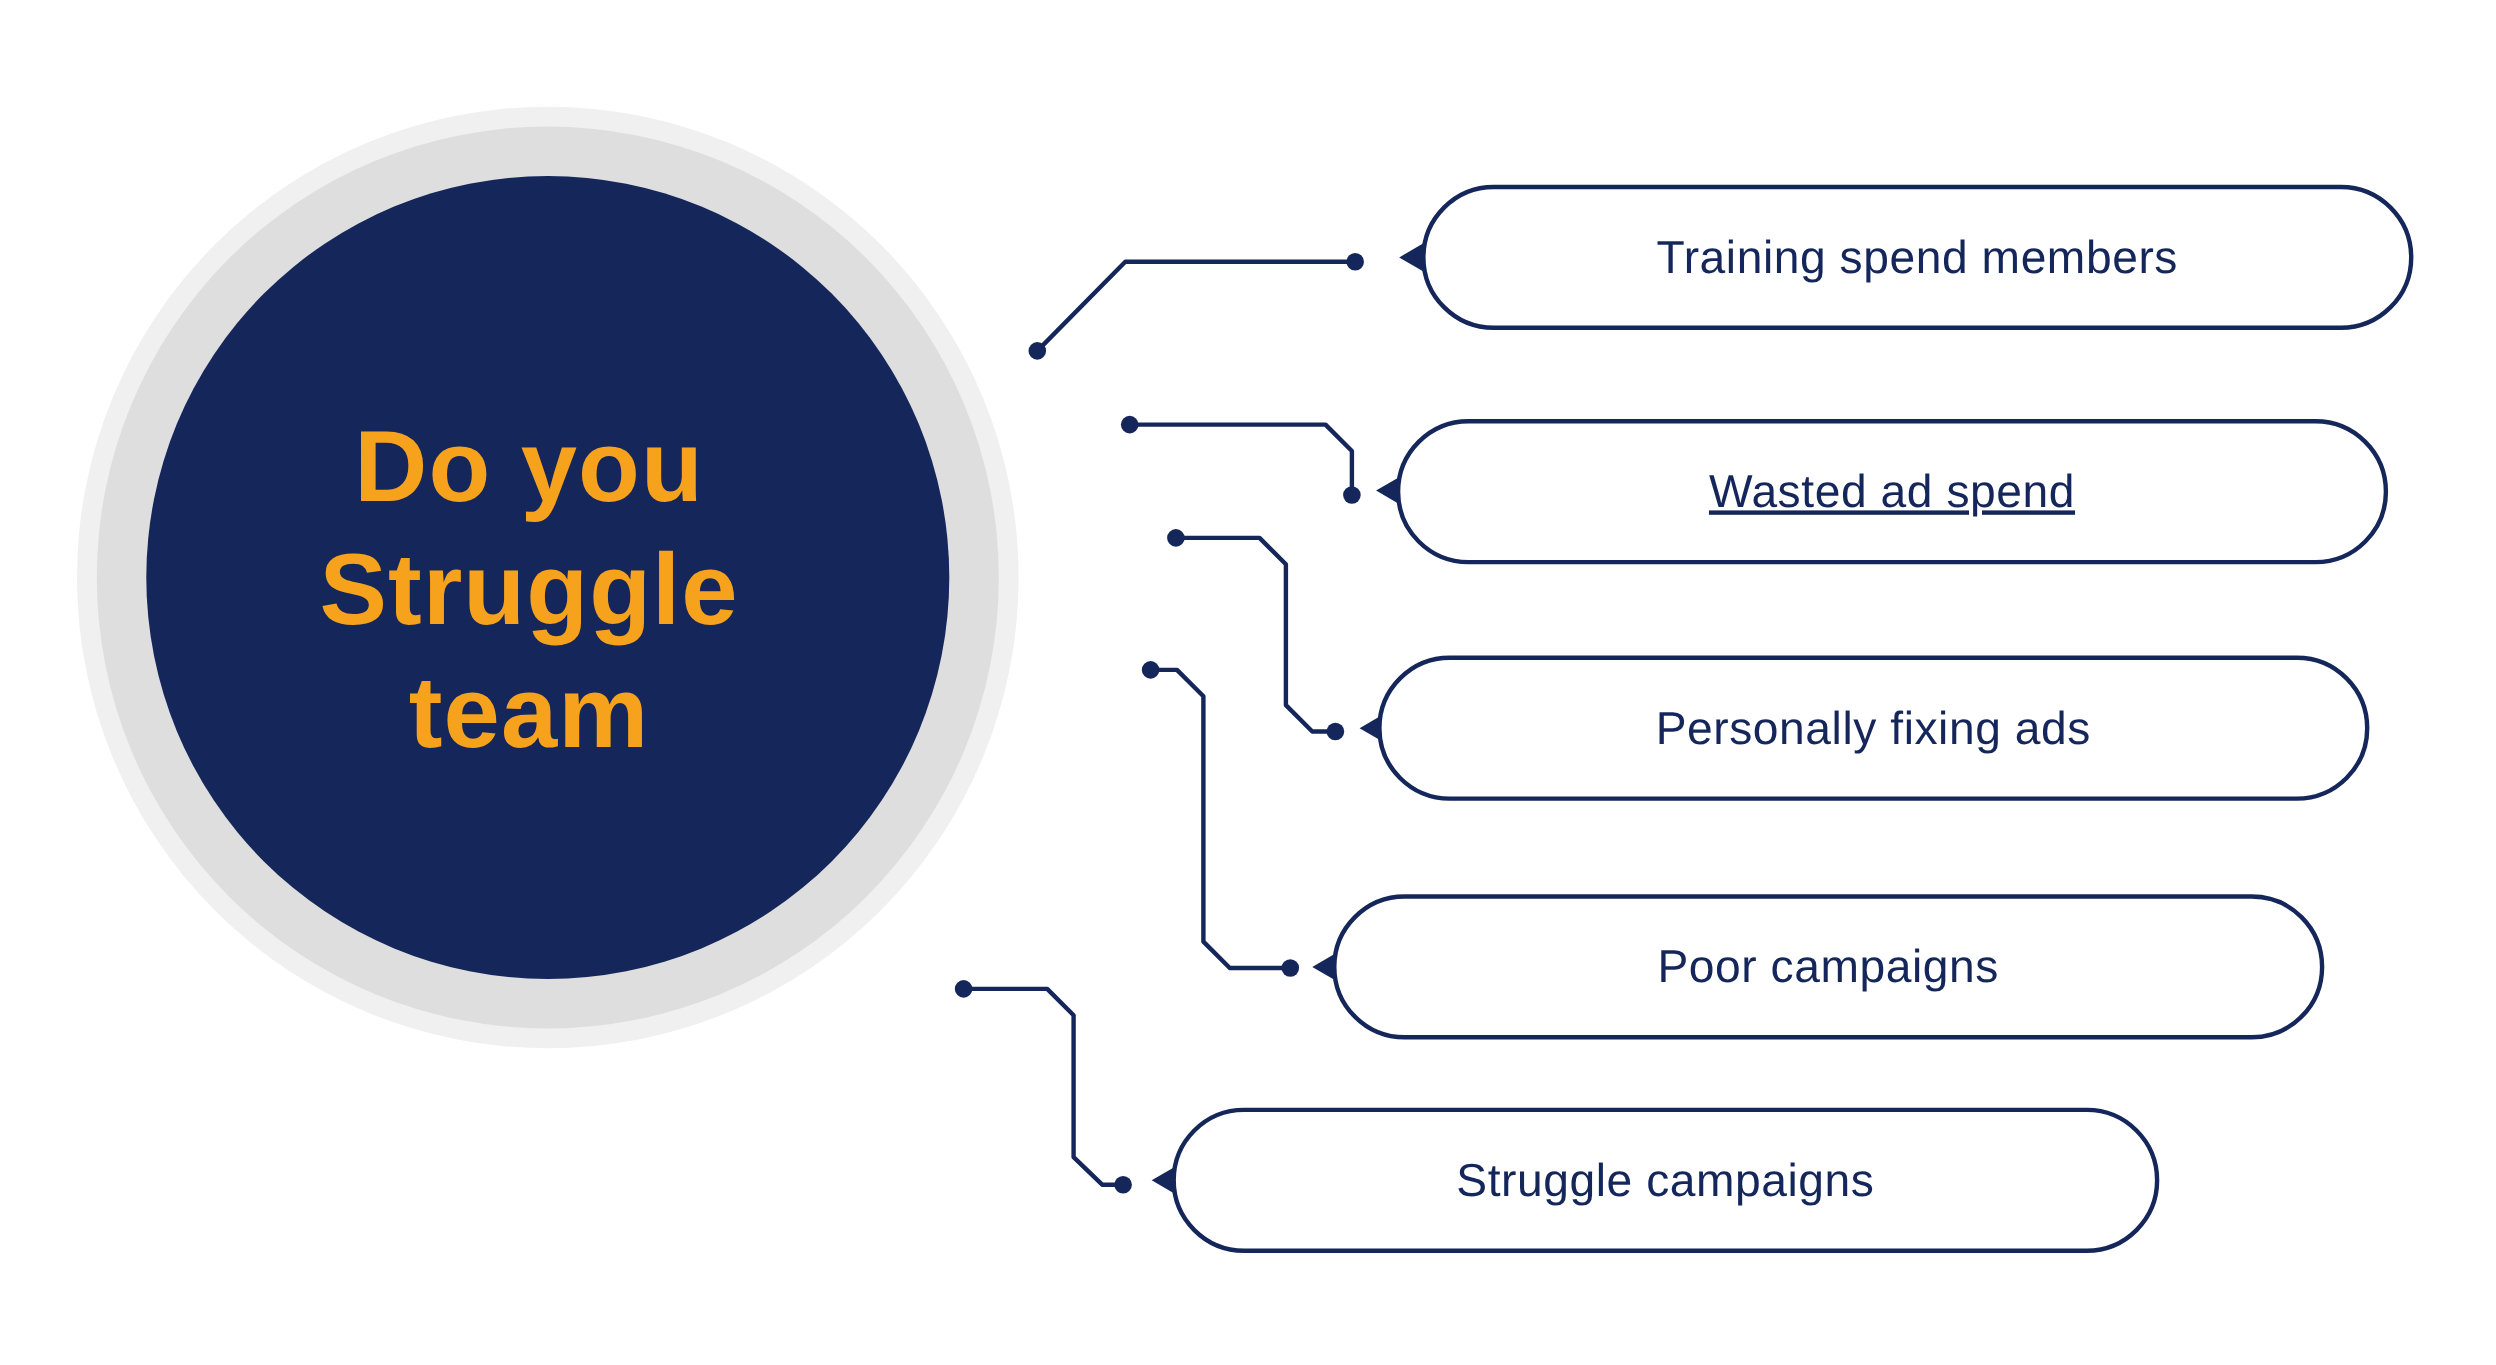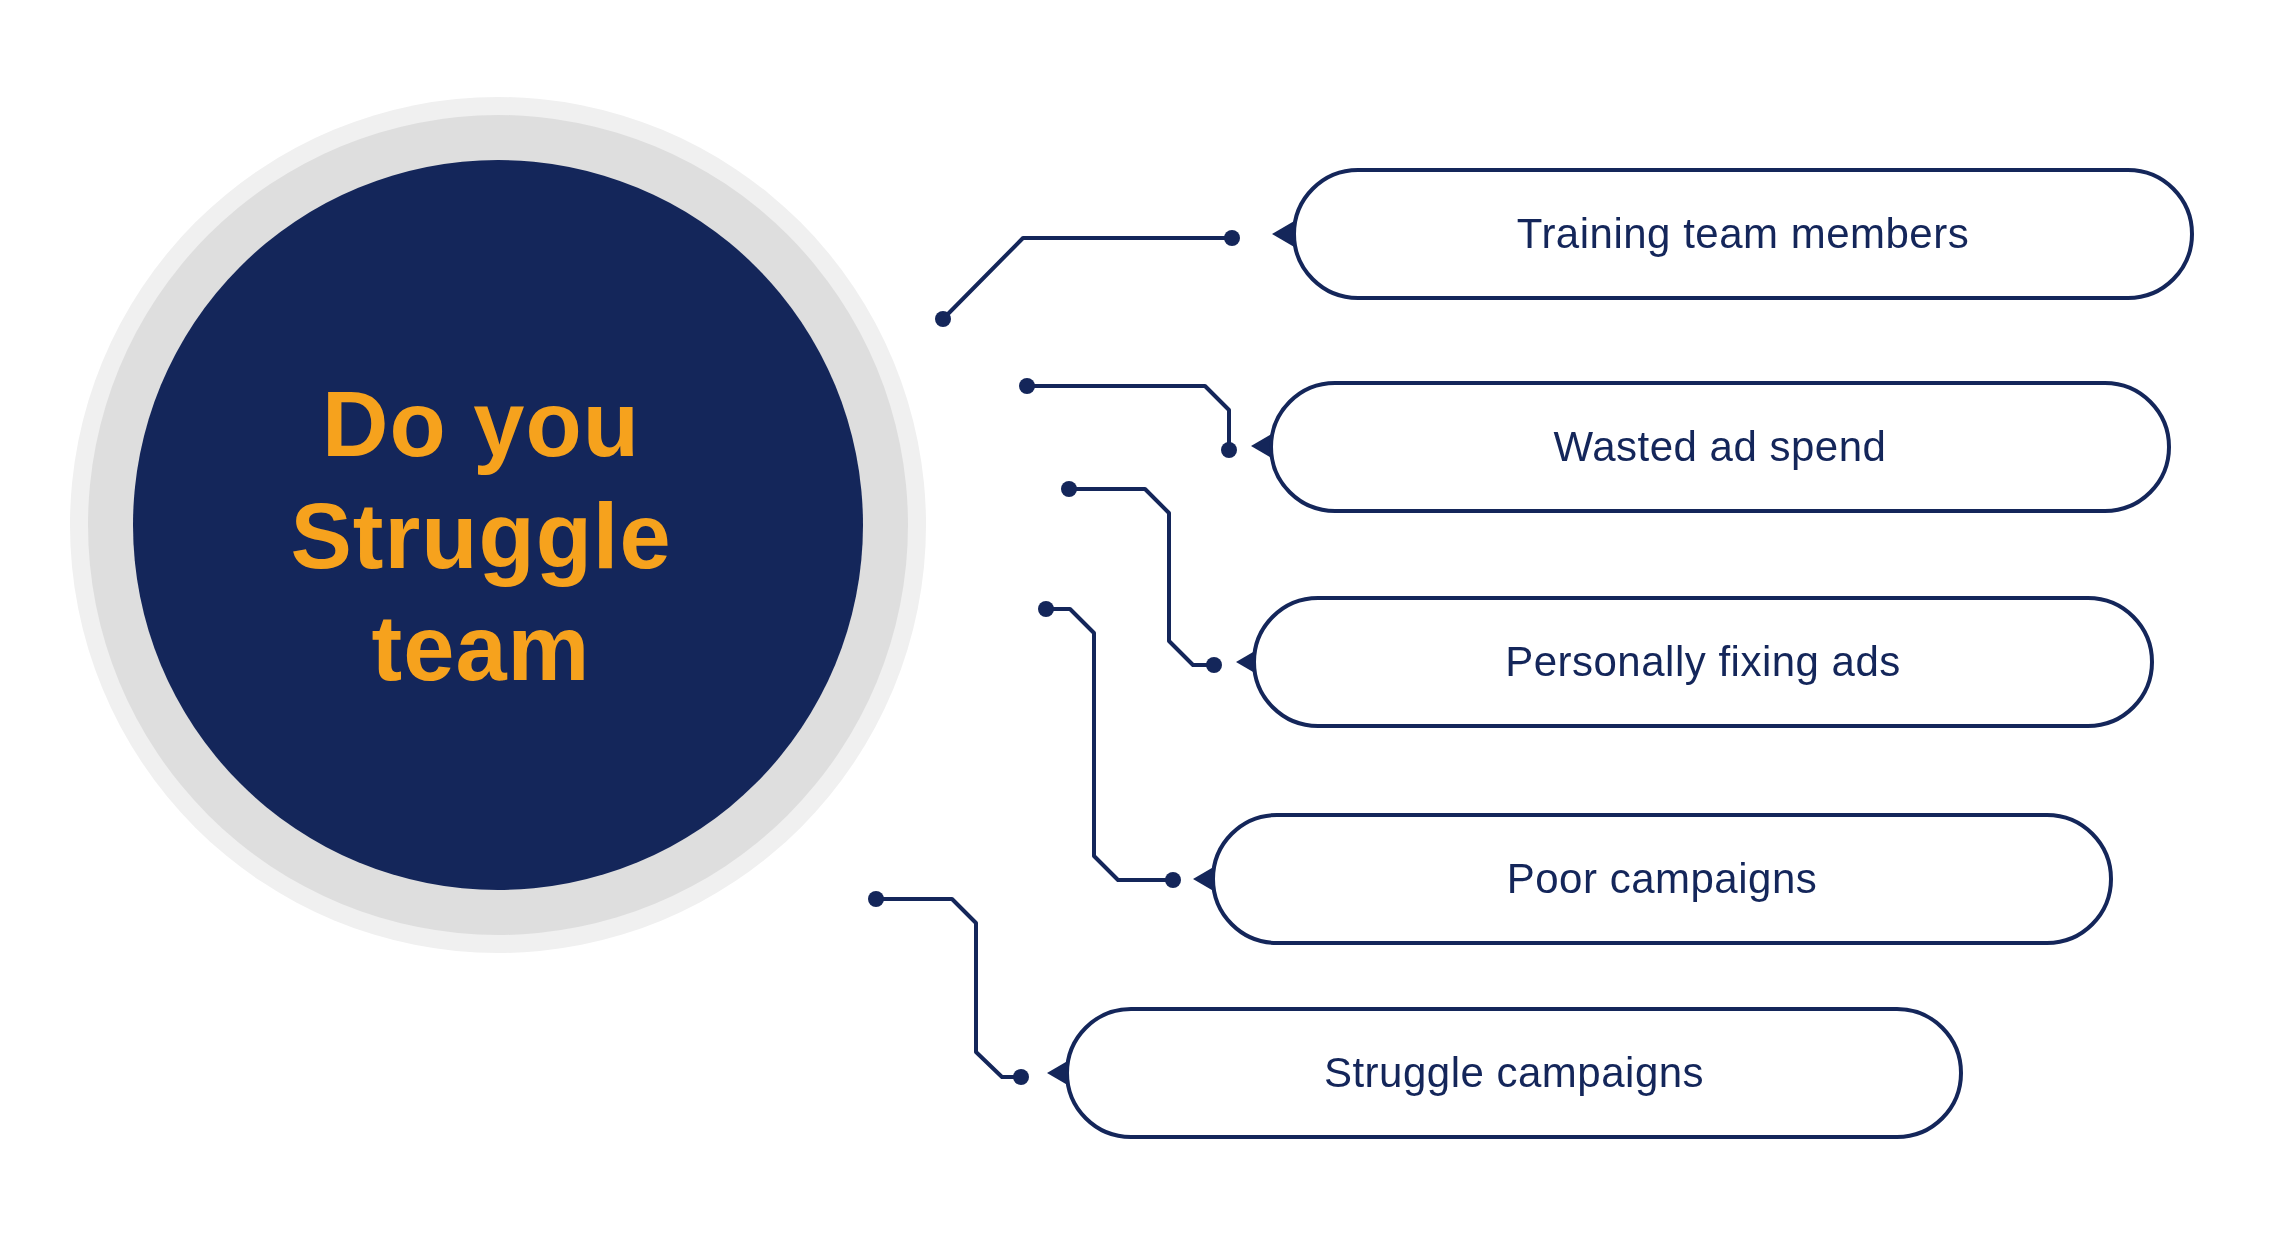--- a/index.html
+++ b/index.html
@@ -65,21 +65,21 @@
     background:var(--background);
     display:flex;
     align-items:center;
     justify-content:center;
     color:var(--navy);
     font-size:42px;
     letter-spacing:0.5px;
     white-space:nowrap;
   }
   .pill-1{left:1292px;top:168px;}
-  .pill-2{left:1269px;top:381px;}
+  .pill-2{left:1269px;top:381px;text-decoration:underline;}
   .pill-3{left:1252px;top:596px;justify-content:center;}
   .pill-4{left:1211px;top:813px;}
   .pill-5{left:1065px;top:1007px;width:898px;}
 </style>
 </head>
 <body>
 
 <div class="canvas">
 
   <svg class="layer" viewBox="0 0 2269 1241" xmlns="http://www.w3.org/2000/svg">
@@ -124,21 +124,21 @@
     </g>
   </svg>
 
   <div class="heading">
     <span>Do you</span>
     <span>Struggle</span>
     <span>team</span>
   </div>
 
   <div class="pill pill-1">
-    <span>Training team members</span>
+    <span>Training spend members</span>
   </div>
   <div class="pill pill-2">
     <span>Wasted ad spend</span>
   </div>
   <div class="pill pill-3">
     <span>Personally fixing ads</span>
   </div>
   <div class="pill pill-4">
     <span>Poor campaigns</span>
   </div>

